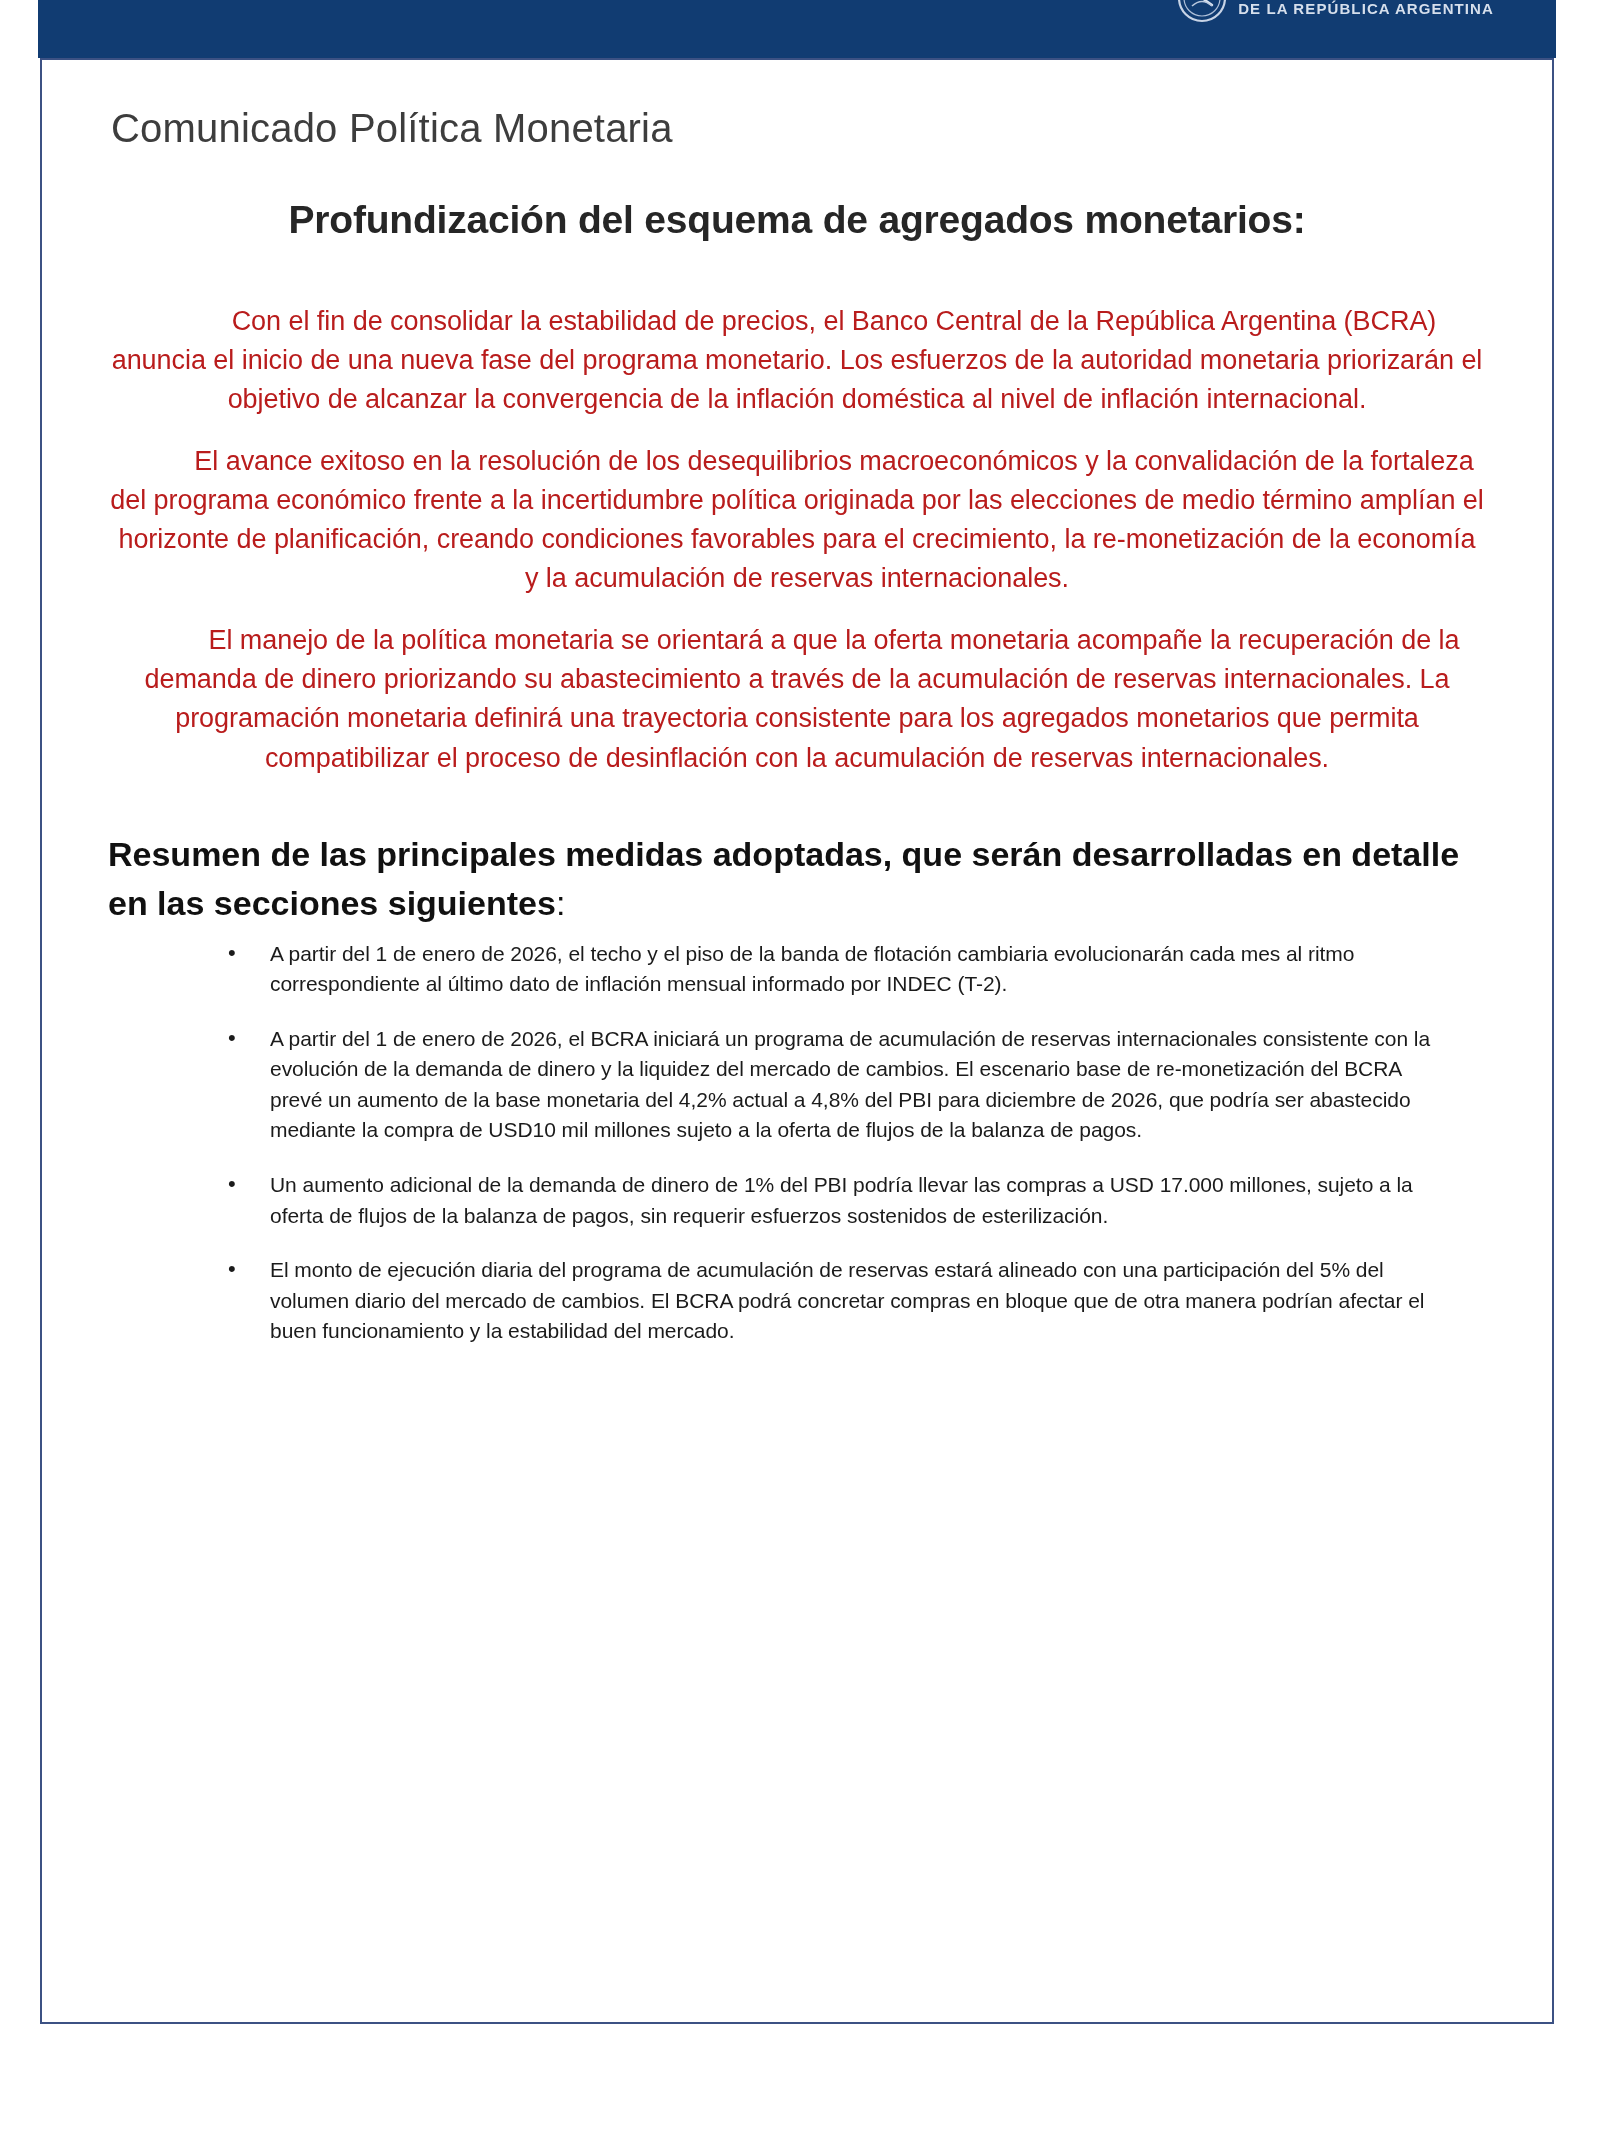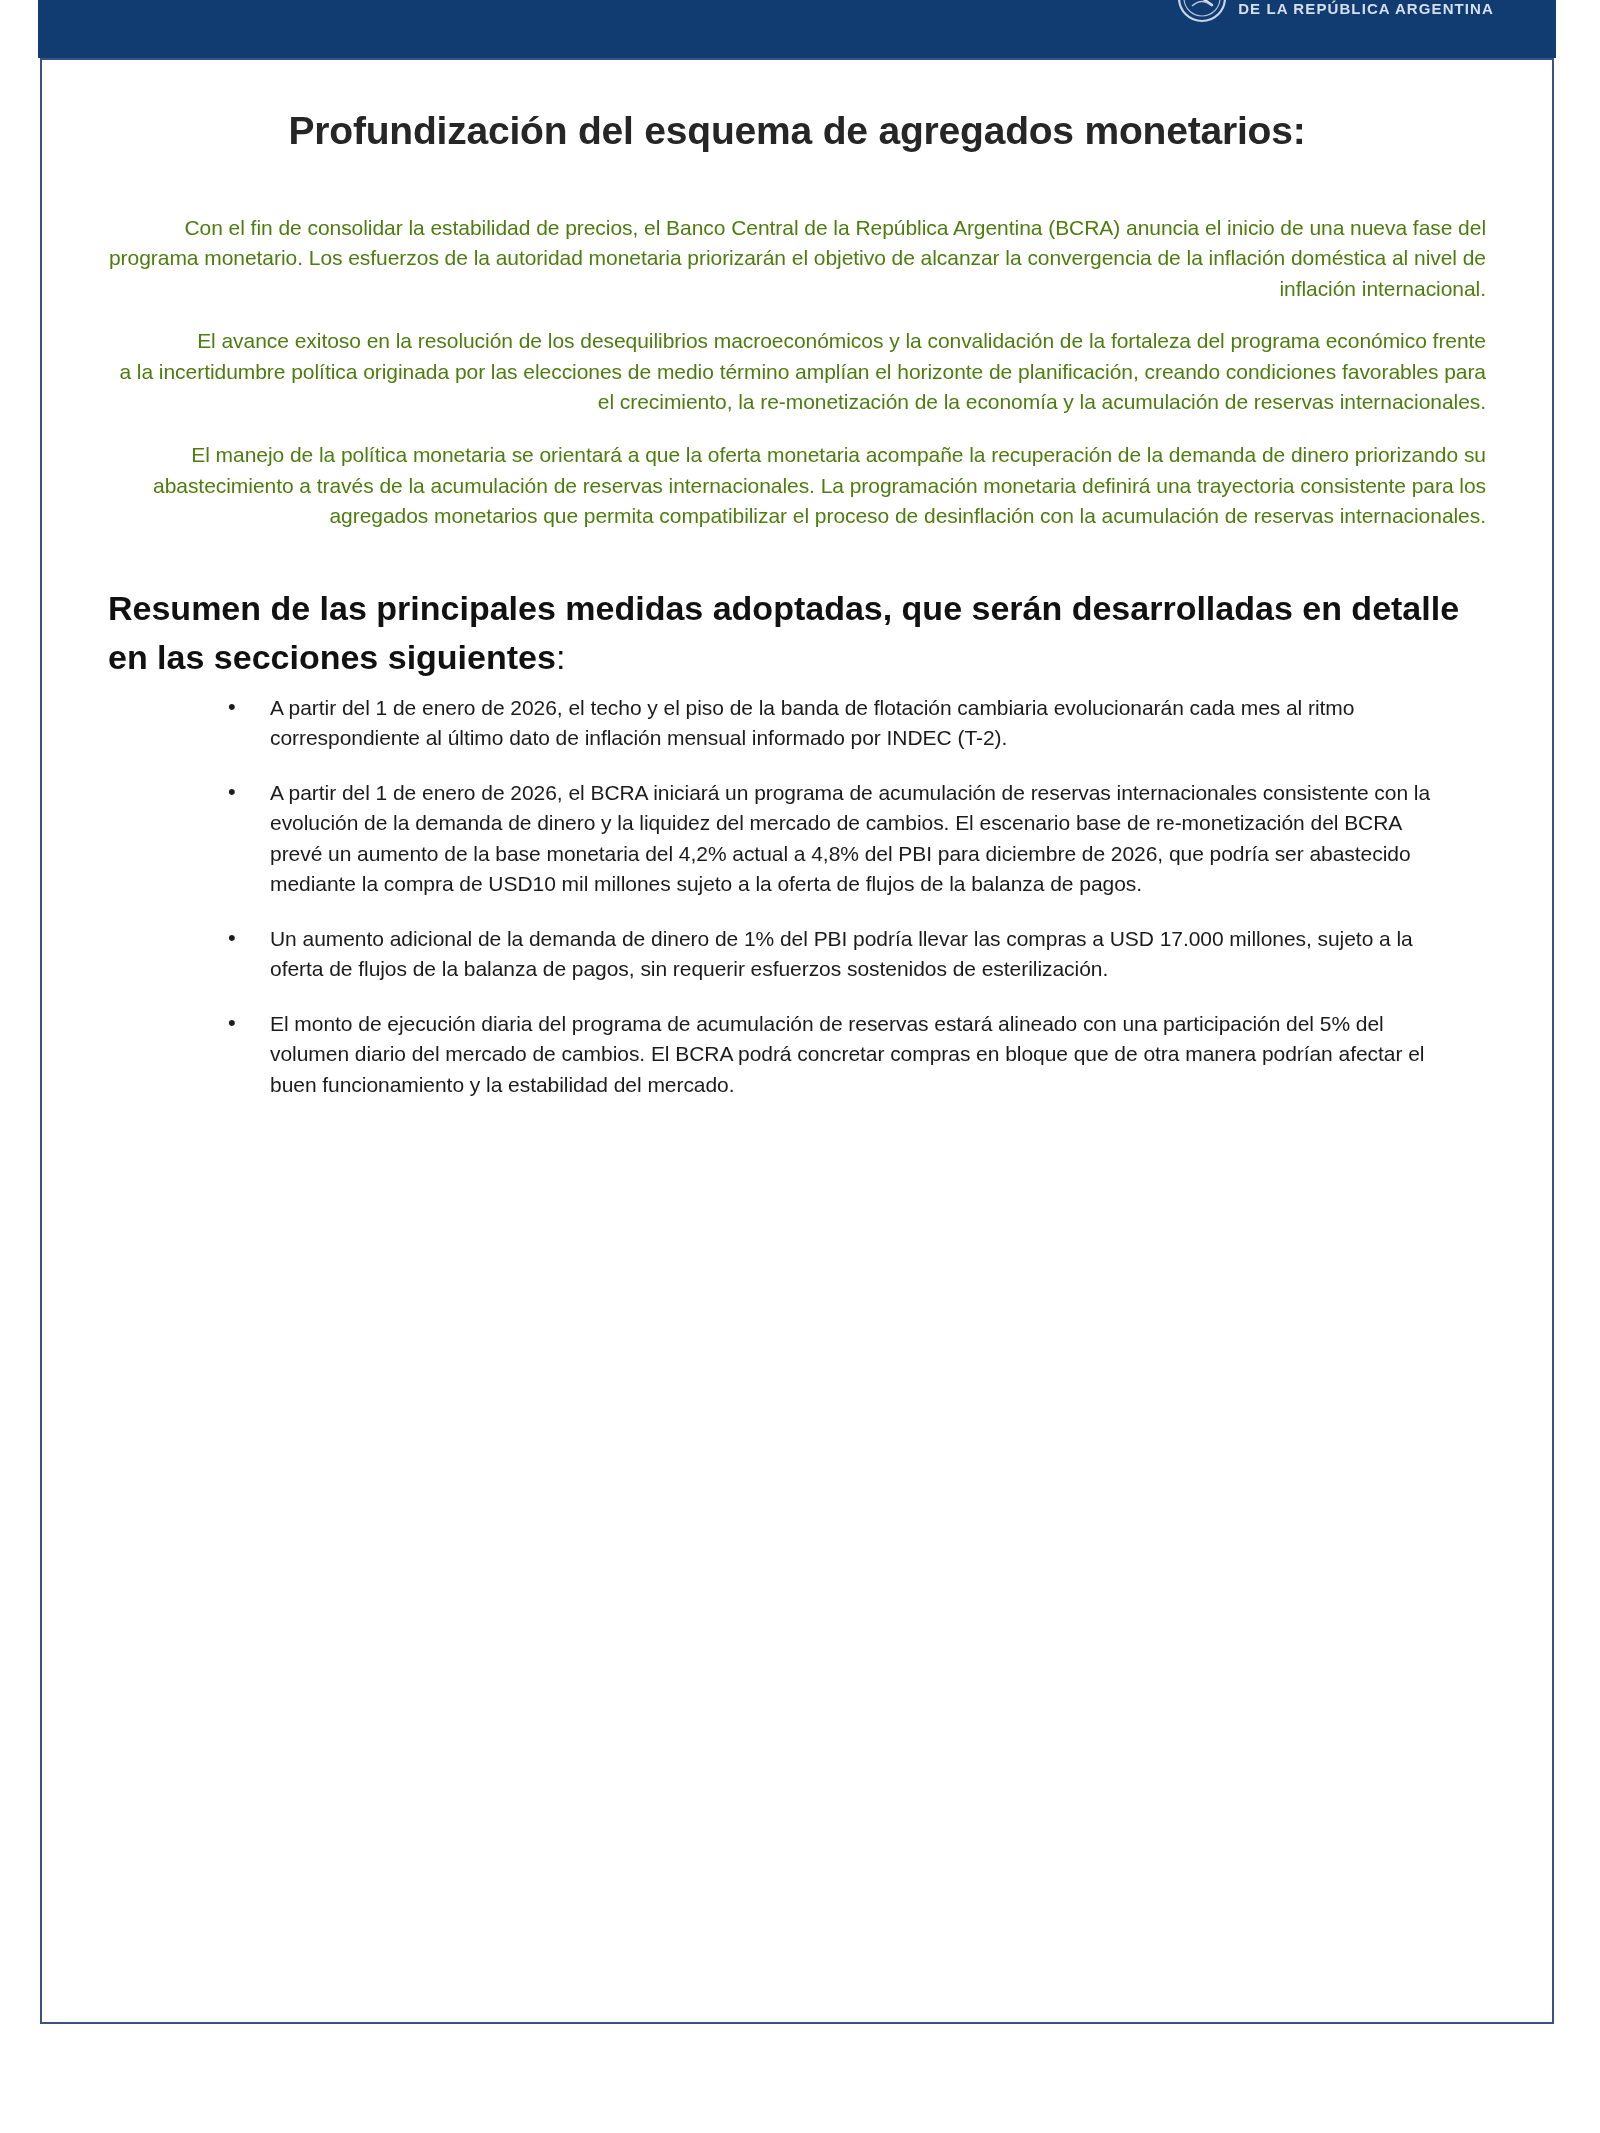--- a/index.html
+++ b/index.html
@@ -106,24 +106,24 @@
     text-align: center;
     font-size: 39px;
     font-weight: 700;
     color: #262626;
     line-height: 1.30;
     margin: 0 52px 56px 52px;
     letter-spacing: -0.2px;
   }
 
   .body-text {
-    font-size: 21px;
+    font-size: 27px;
     line-height: 1.455;
-    color: #4d7c0f;
-    text-align: right;
+    color: #b91c1c;
+    text-align: center;
     margin: 0 0 22px 0;
     letter-spacing: -0.05px;
   }
   .body-text .indent { display: inline-block; width: 74px; }
 
   .lead-in {
     font-size: 34px;
     line-height: 1.455;
     color: #111111;
     margin: 52px 0 10px 0;
@@ -174,20 +174,21 @@
           <span class="header-brand-1">BANCO CENTRAL</span>
           <span class="header-brand-2">DE LA REPÚBLICA ARGENTINA</span>
         </span>
       </div>
     </div>
   </div>
 
   <div class="page-border">
     <div class="content">
 
+      <div class="doc-kicker">Comunicado Política Monetaria</div>
 
       <h1 class="doc-title">
         <span>Profundización del esquema de agregados monetarios:</span><br>
       </h1>
 
       <p class="body-text"><span class="indent"></span><span>Con el fin de consolidar la estabilidad de precios, el Banco Central de la República Argentina (BCRA) anuncia el inicio de una nueva fase del programa monetario. Los esfuerzos de la autoridad monetaria priorizarán el objetivo de alcanzar la convergencia de la inflación doméstica al nivel de inflación internacional.</span></p>
 
       <p class="body-text"><span class="indent"></span><span>El avance exitoso en la resolución de los desequilibrios macroeconómicos y la convalidación de la fortaleza del programa económico frente a la incertidumbre política originada por las elecciones de medio término amplían el horizonte de planificación, creando condiciones favorables para el crecimiento, la re-monetización de la economía y la acumulación de reservas internacionales.</span></p>
 
       <p class="body-text"><span class="indent"></span><span>El manejo de la política monetaria se orientará a que la oferta monetaria acompañe la recuperación de la demanda de dinero priorizando su abastecimiento a través de la acumulación de reservas internacionales. La programación monetaria definirá una trayectoria consistente para los agregados monetarios que permita compatibilizar el proceso de desinflación con la acumulación de reservas internacionales.</span></p>

